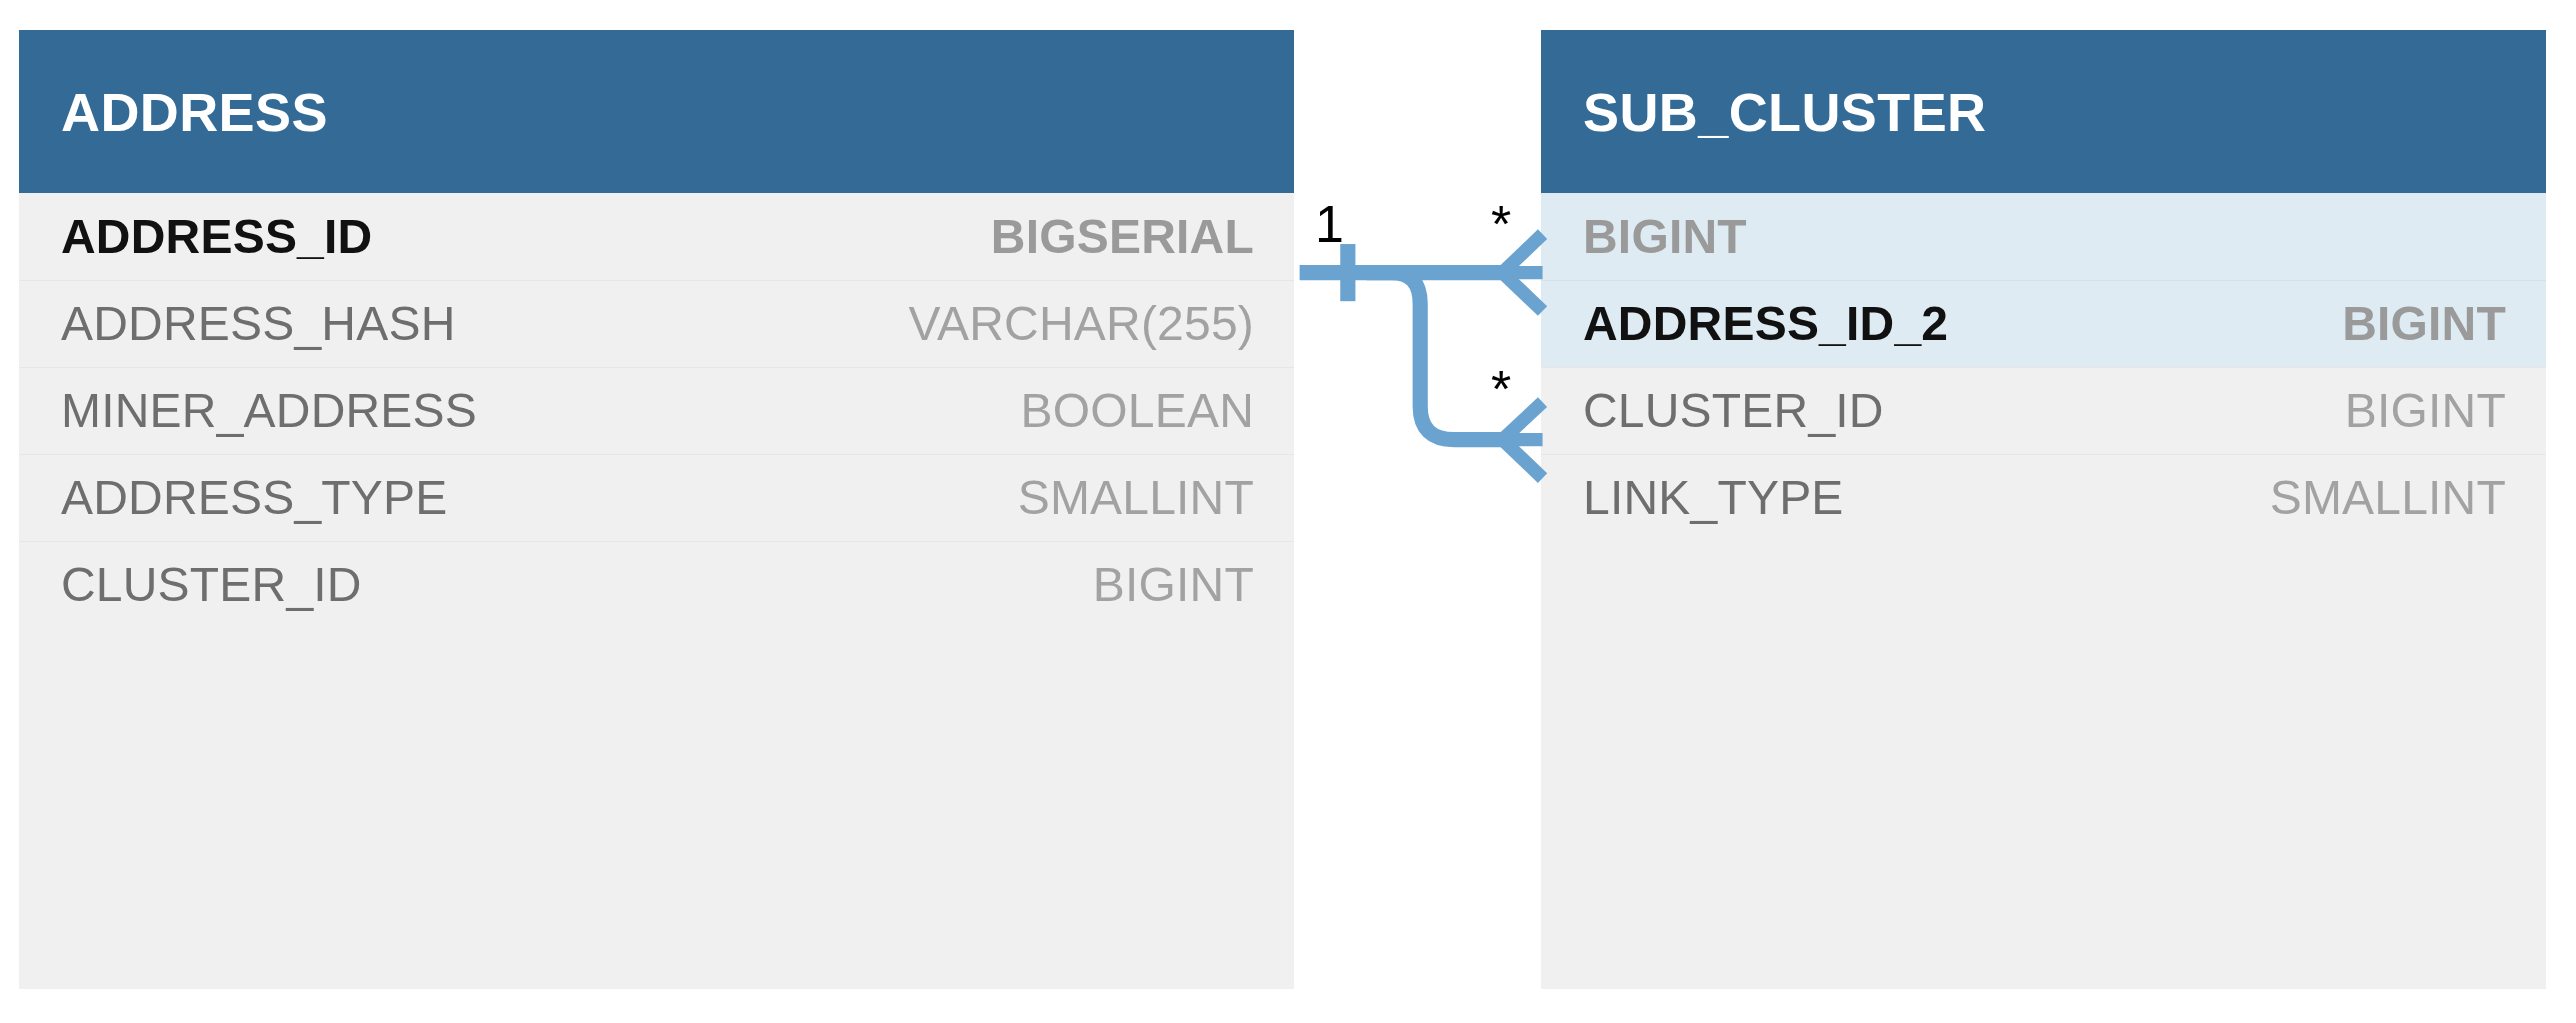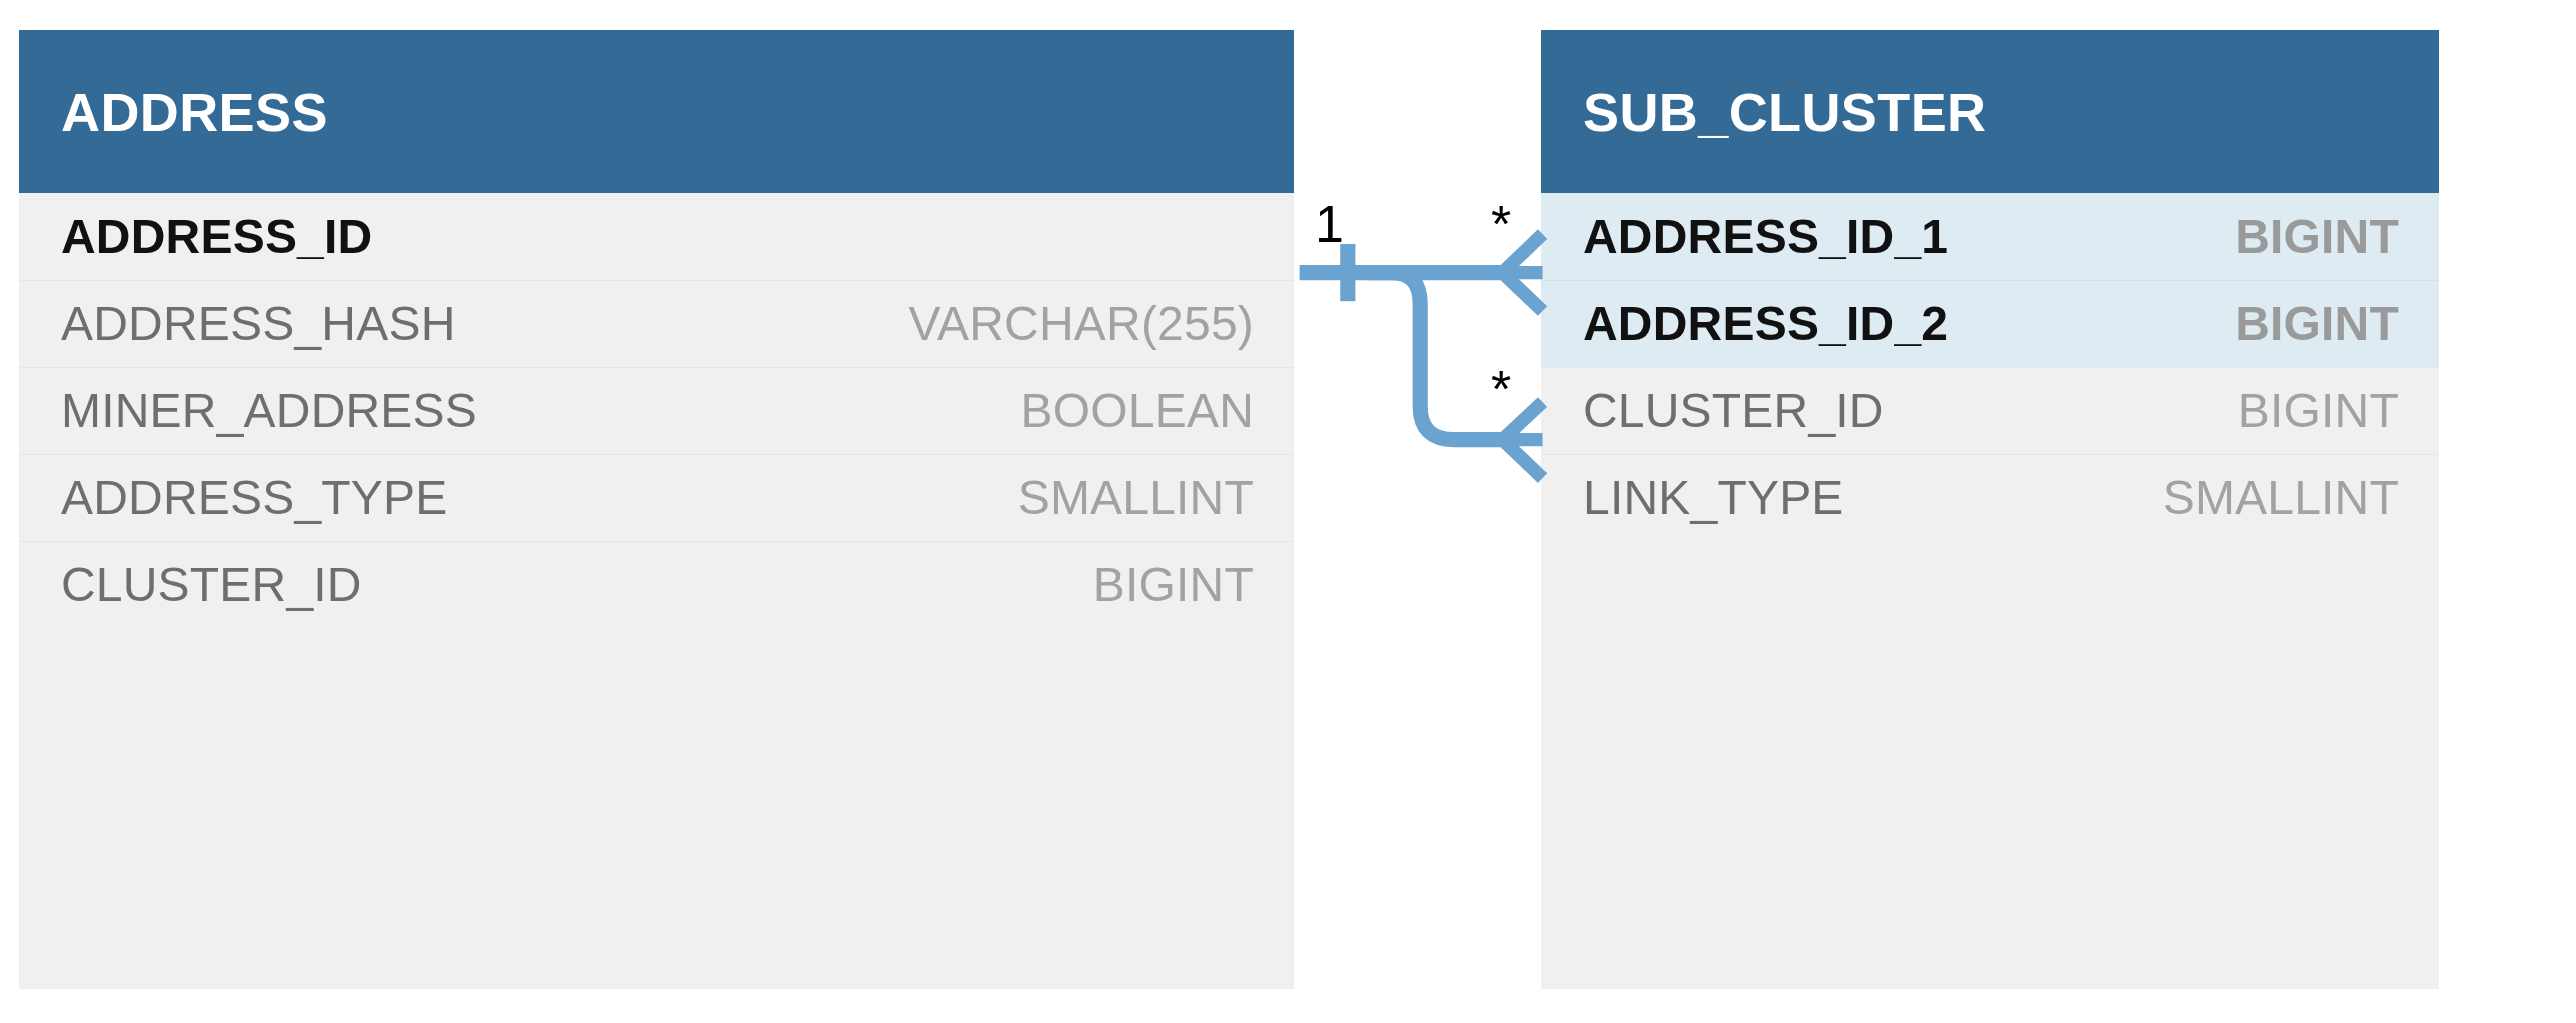--- a/index.html
+++ b/index.html
@@ -112,20 +112,21 @@
 <div id="canvas">
 
   <div class="entity" id="entity-address" style="left:19px; top:30px; width:1275px; height:959px;">
     <div class="entity-header">
       <span class="entity-title">ADDRESS</span>
     </div>
     <div class="entity-body">
 
       <div class="attr-row key">
         <span class="attr-name">ADDRESS_ID</span>
+        <span class="attr-type">BIGSERIAL</span>
       </div>
 
       <div class="attr-row">
         <span class="attr-name">ADDRESS_HASH</span>
         <span class="attr-type">VARCHAR(255)</span>
       </div>
 
       <div class="attr-row">
         <span class="attr-name">MINER_ADDRESS</span>
         <span class="attr-type">BOOLEAN</span>
@@ -137,28 +138,27 @@
       </div>
 
       <div class="attr-row">
         <span class="attr-name">CLUSTER_ID</span>
         <span class="attr-type">BIGINT</span>
       </div>
 
     </div>
   </div>
 
-  <div class="entity" id="entity-sub-cluster" style="left:1541px; top:30px; width:898px; height:959px;">
+  <div class="entity" id="entity-sub-cluster" style="left:1541px; top:30px; width:1005px; height:959px;">
     <div class="entity-header">
       <span class="entity-title">SUB_CLUSTER</span>
     </div>
     <div class="entity-body">
 
       <div class="attr-row key fk-highlight">
-        <span class="attr-name">ADDRESS_ID_1</span>
         <span class="attr-type">BIGINT</span>
       </div>
 
       <div class="attr-row key fk-highlight">
         <span class="attr-name">ADDRESS_ID_2</span>
         <span class="attr-type">BIGINT</span>
       </div>
 
       <div class="attr-row">
         <span class="attr-name">CLUSTER_ID</span>

